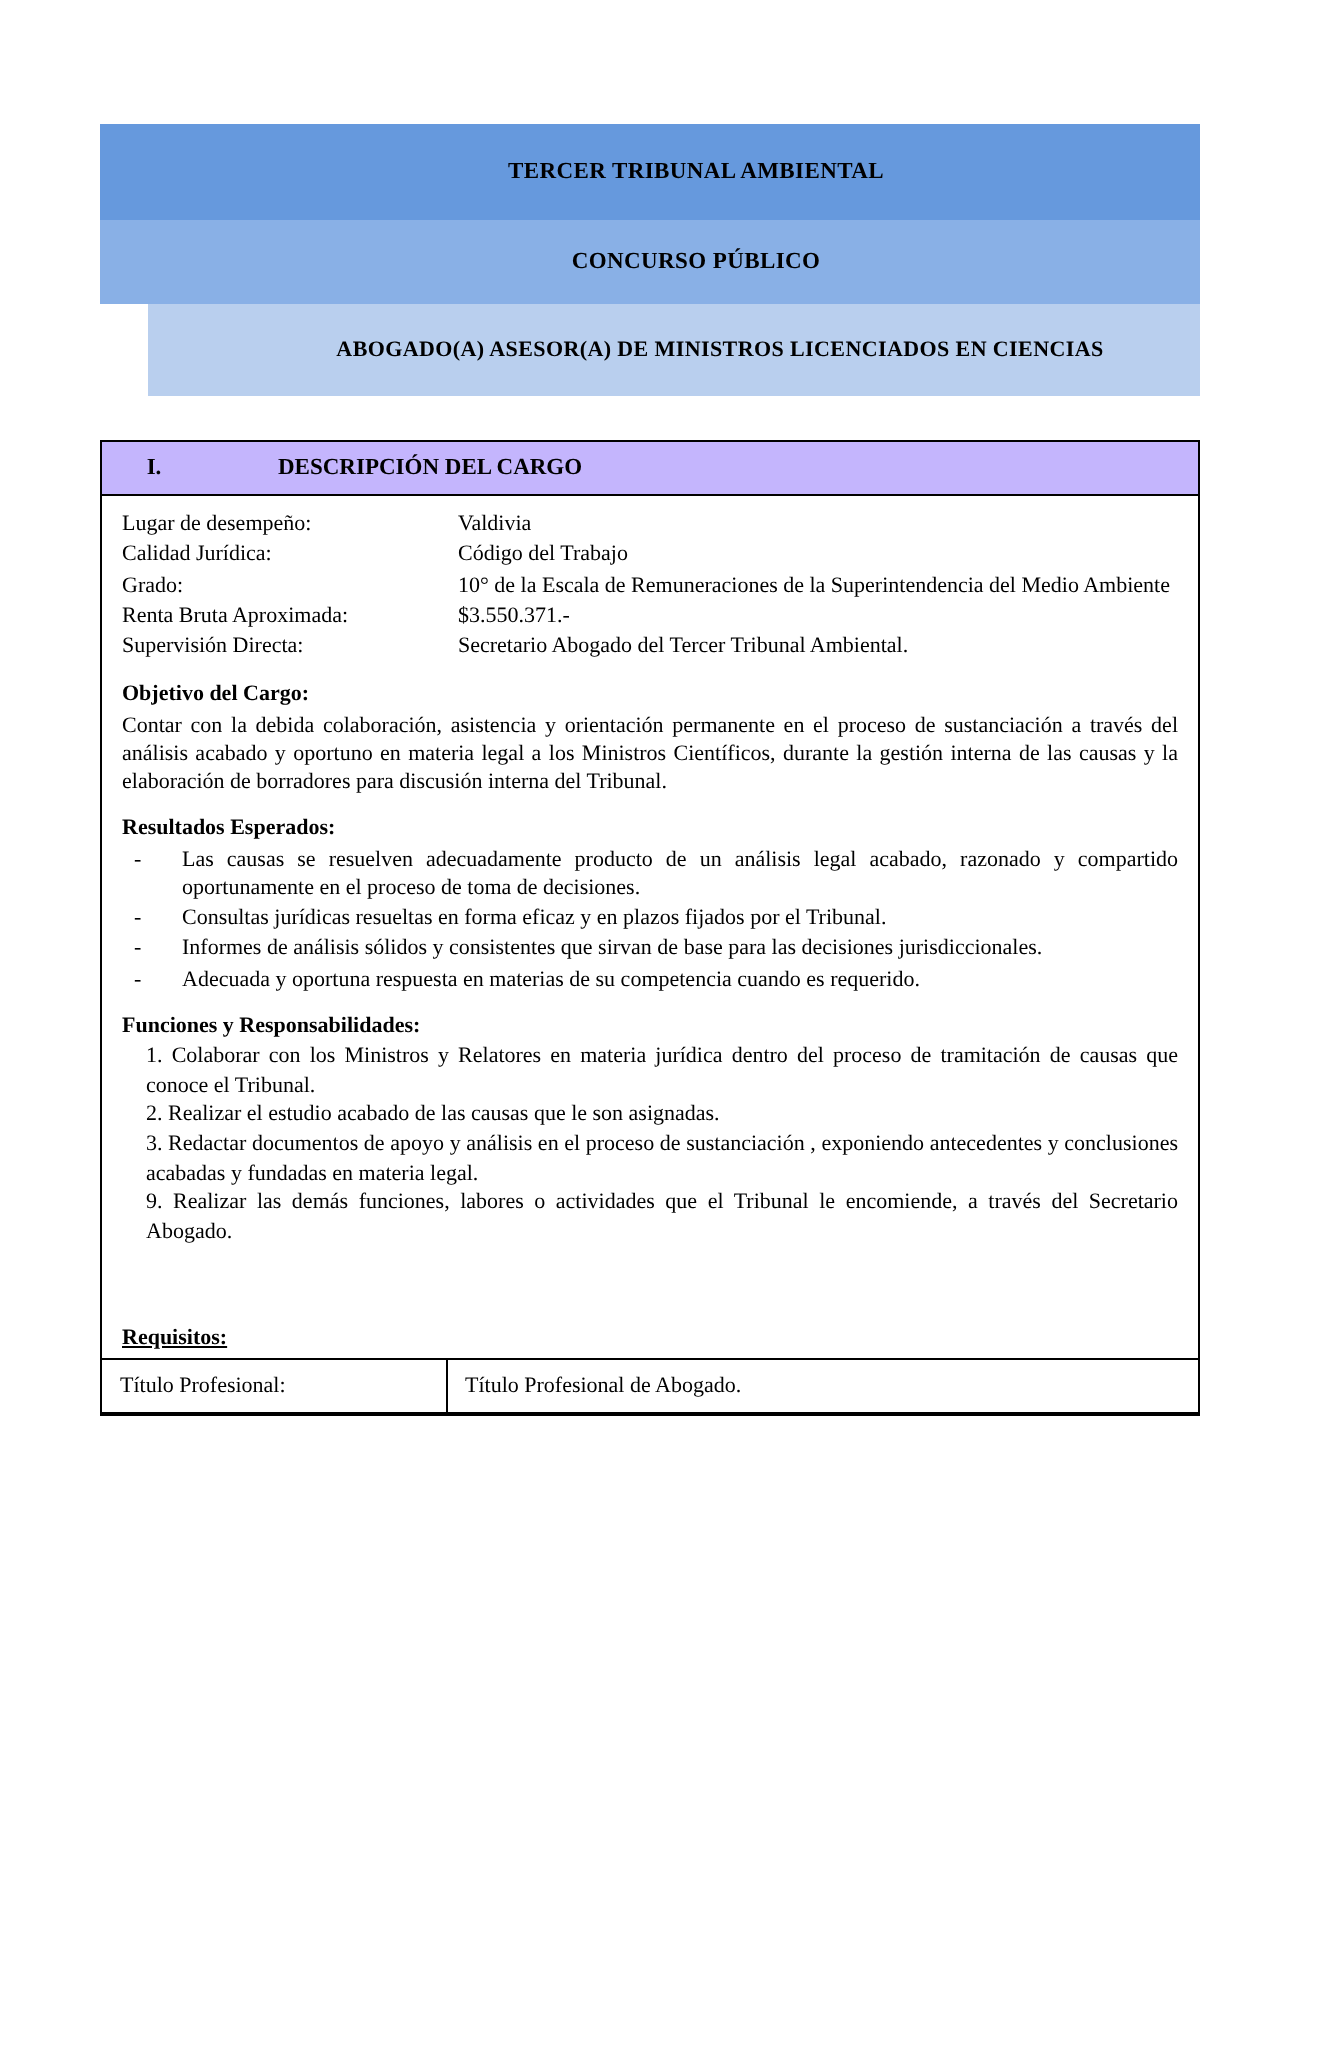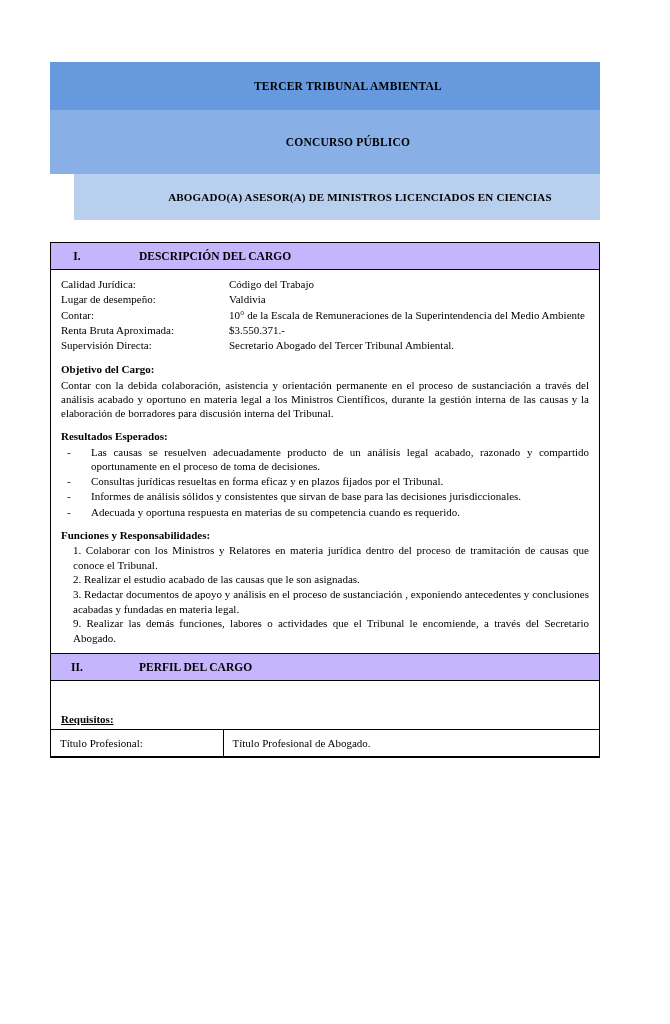--- a/index.html
+++ b/index.html
@@ -35,21 +35,21 @@
     justify-content: center;
     padding-left: 46px;
   }
   .banner-row-1 {
     background: #6699dd;
     height: 48px;
     font-size: 11.5px;
   }
   .banner-row-2 {
     background: #89b0e6;
-    height: 64px;
+    height: 42px;
     font-size: 11.5px;
   }
   .banner-row-3 {
     background: #b9cfee;
     height: 46px;
     font-size: 11px;
     margin-left: 24px;
   }
   
   .doc-table {
@@ -166,29 +166,29 @@
 
     <div class="section-head">
       <span class="num">I.</span><span class="num-pad"></span><span>DESCRIPCIÓN DEL CARGO</span>
     </div>
 
     <div class="body-cell">
 
       <table class="fields">
         <tbody>
             <tr>
+          <td class="label">Lugar de desempeño:</td>
+          <td class="value">Valdivia</td>
+        </tr>
+        <tr>
           <td class="label">Calidad Jurídica:</td>
           <td class="value">Código del Trabajo</td>
         </tr>
         <tr>
-          <td class="label">Lugar de desempeño:</td>
-          <td class="value">Valdivia</td>
-        </tr>
-        <tr>
-          <td class="label">Contar:</td>
+          <td class="label">Grado:</td>
           <td class="value">10° de la Escala de Remuneraciones de la Superintendencia del Medio Ambiente</td>
         </tr>
         <tr>
           <td class="label">Renta Bruta Aproximada:</td>
           <td class="value">$3.550.371.-</td>
         </tr>
         <tr>
           <td class="label">Supervisión Directa:</td>
           <td class="value">Secretario Abogado del Tercer Tribunal Ambiental.</td>
         </tr>
@@ -215,23 +215,20 @@
         <ol class="numlist">
           <li>1. Colaborar con los Ministros y Relatores en materia jurídica dentro del proceso de tramitación de causas que conoce el Tribunal.</li>
           <li>2. Realizar el estudio acabado de las causas que le son asignadas.</li>
           <li>3. Redactar documentos de apoyo y análisis en el proceso de sustanciación , exponiendo antecedentes y conclusiones acabadas y fundadas en materia legal.</li>
           <li>9. Realizar las demás funciones, labores o actividades que el Tribunal le encomiende, a través del Secretario Abogado.</li>
         </ol>
       </div>
 
     </div>
 
-    <div class="section-head" style="border-top:1px solid #000;">
-      <span class="num">II.</span><span class="num-pad"></span><span>PERFIL DEL CARGO</span>
-    </div>
 
     <div class="req-label" style="border-top:none;margin-top:28px;">Requisitos:</div>
 
     <table class="req-table">
       <tbody>
           <tr>
         <td class="k no-top">Título Profesional:</td>
         <td class="no-top">Título Profesional de Abogado.</td>
       </tr>
     </tbody>

